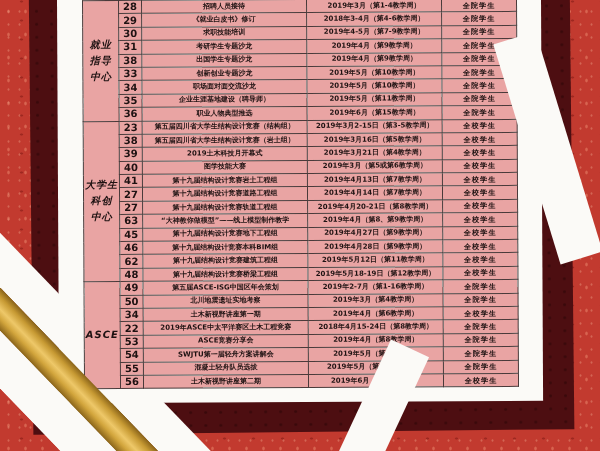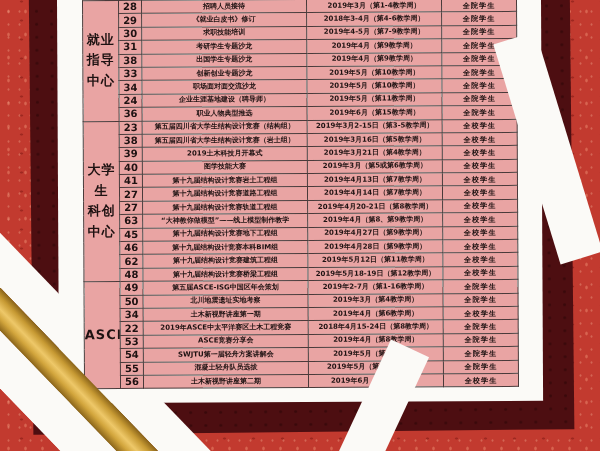--- a/index.html
+++ b/index.html
@@ -35,21 +35,21 @@
   }
   .activity-table td{
     border:1px solid #4a3a3a;
     background:#e9a4a3;
     height:12.4px;padding:0;
     text-align:center;vertical-align:middle;
     font-weight:bold;color:#1e1212;line-height:1;
     overflow:hidden;white-space:nowrap;
     font-size:7px;
   }
-  td.category{white-space:pre-line;line-height:1.6;font-size:13px;letter-spacing:1px;}
+  td.category{white-space:pre-line;line-height:1.6;font-size:10px;letter-spacing:1px;font-style:italic;}
   td.no{font-size:10px;}
   td.event{font-size:7px;}
   td.date{font-size:7px;}
   td.part{font-size:7.2px;letter-spacing:1px;}
   .ribbon-bl{
     position:absolute;left:-330px;top:329px;width:800px;height:108px;
     transform:rotate(46deg);
   }
   .ribbon-bl .s1{height:38px;}
   .ribbon-bl .s2{height:30px;}
@@ -129,21 +129,21 @@
             <td class="date">2019年5月（第10教学周）</td>
             <td class="part">全院学生</td>
           </tr>
           <tr>
             <td class="no">34</td>
             <td class="event">职场面对面交流沙龙</td>
             <td class="date">2019年5月（第10教学周）</td>
             <td class="part">全院学生</td>
           </tr>
           <tr>
-            <td class="no">24</td>
+            <td class="no">35</td>
             <td class="event">企业生涯基地建设（聘导师）</td>
             <td class="date">2019年5月（第11教学周）</td>
             <td class="part">全院学生</td>
           </tr>
           <tr>
             <td class="no">36</td>
             <td class="event">职业人物典型推选</td>
             <td class="date">2019年6月（第15教学周）</td>
             <td class="part">全院学生</td>
           </tr>

